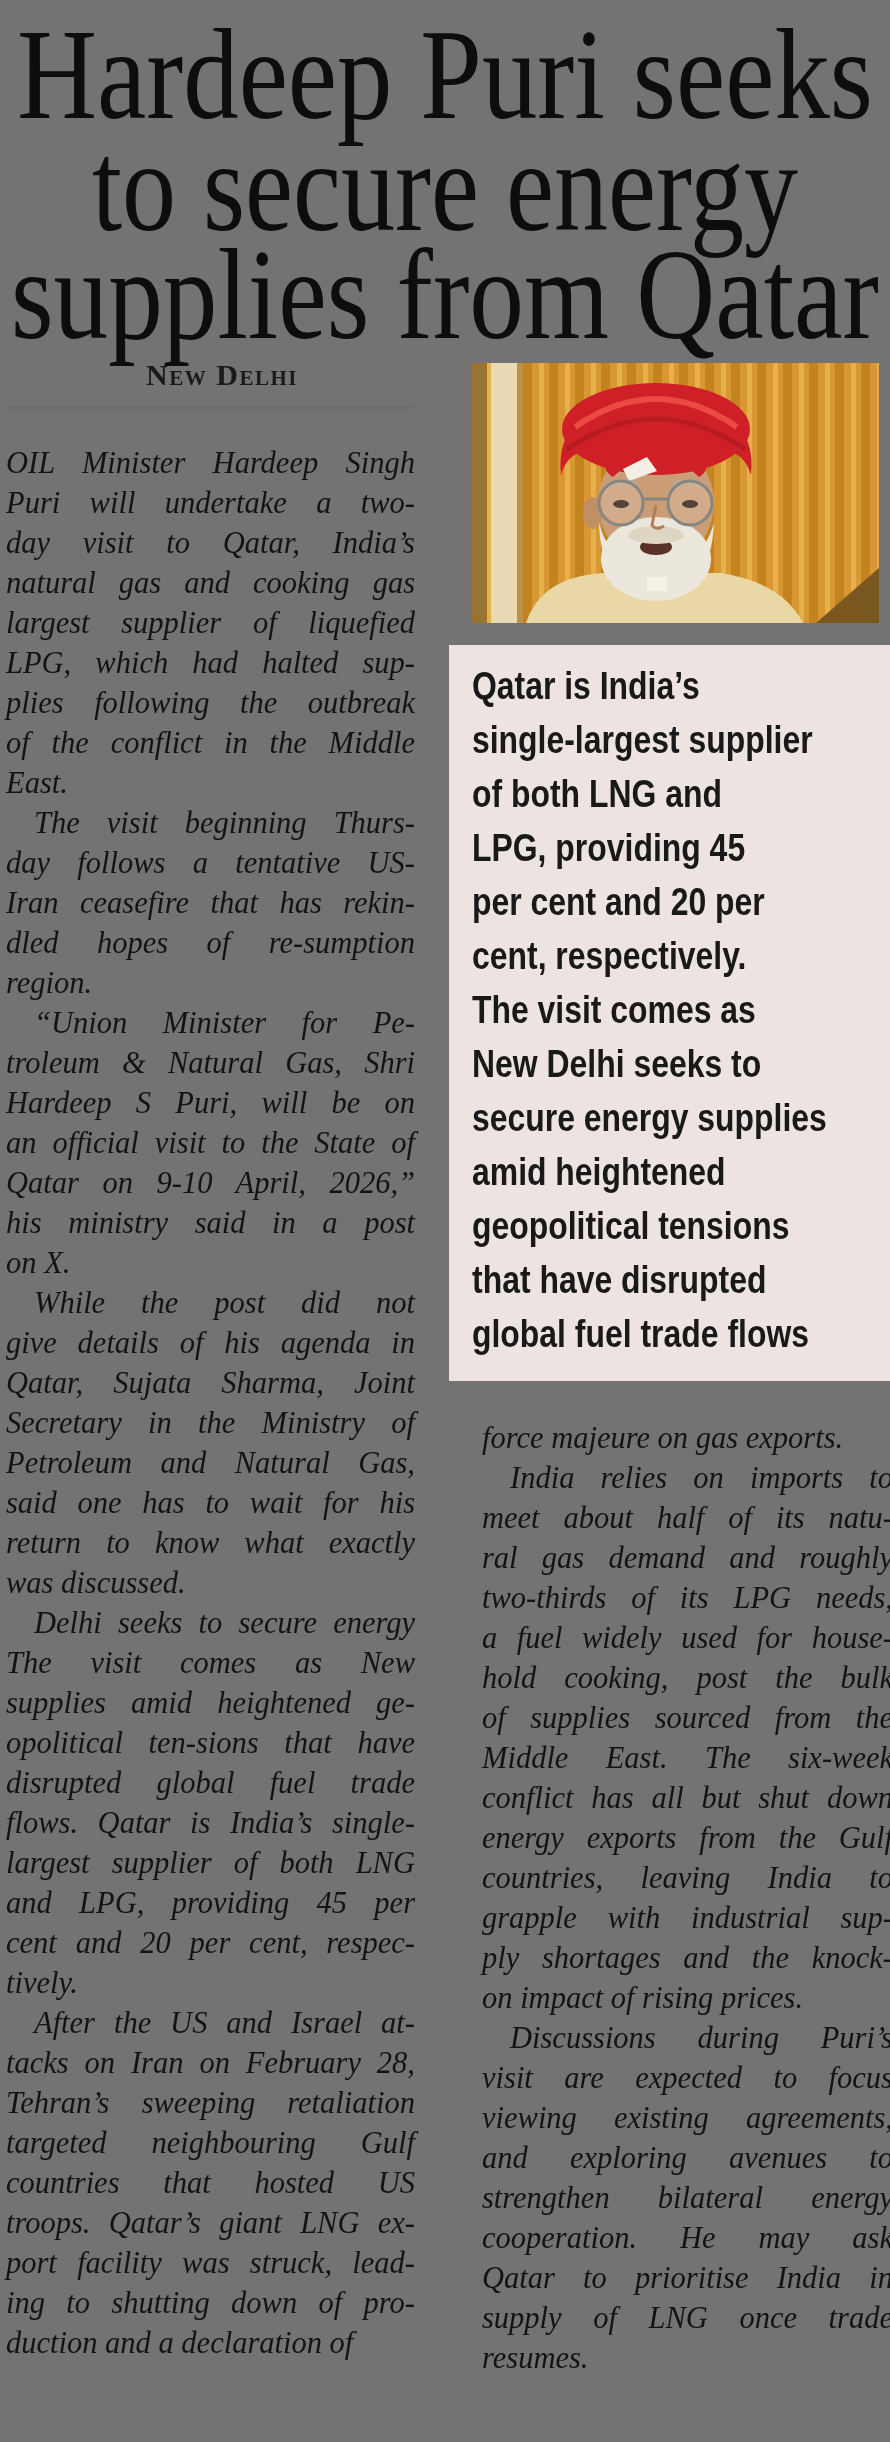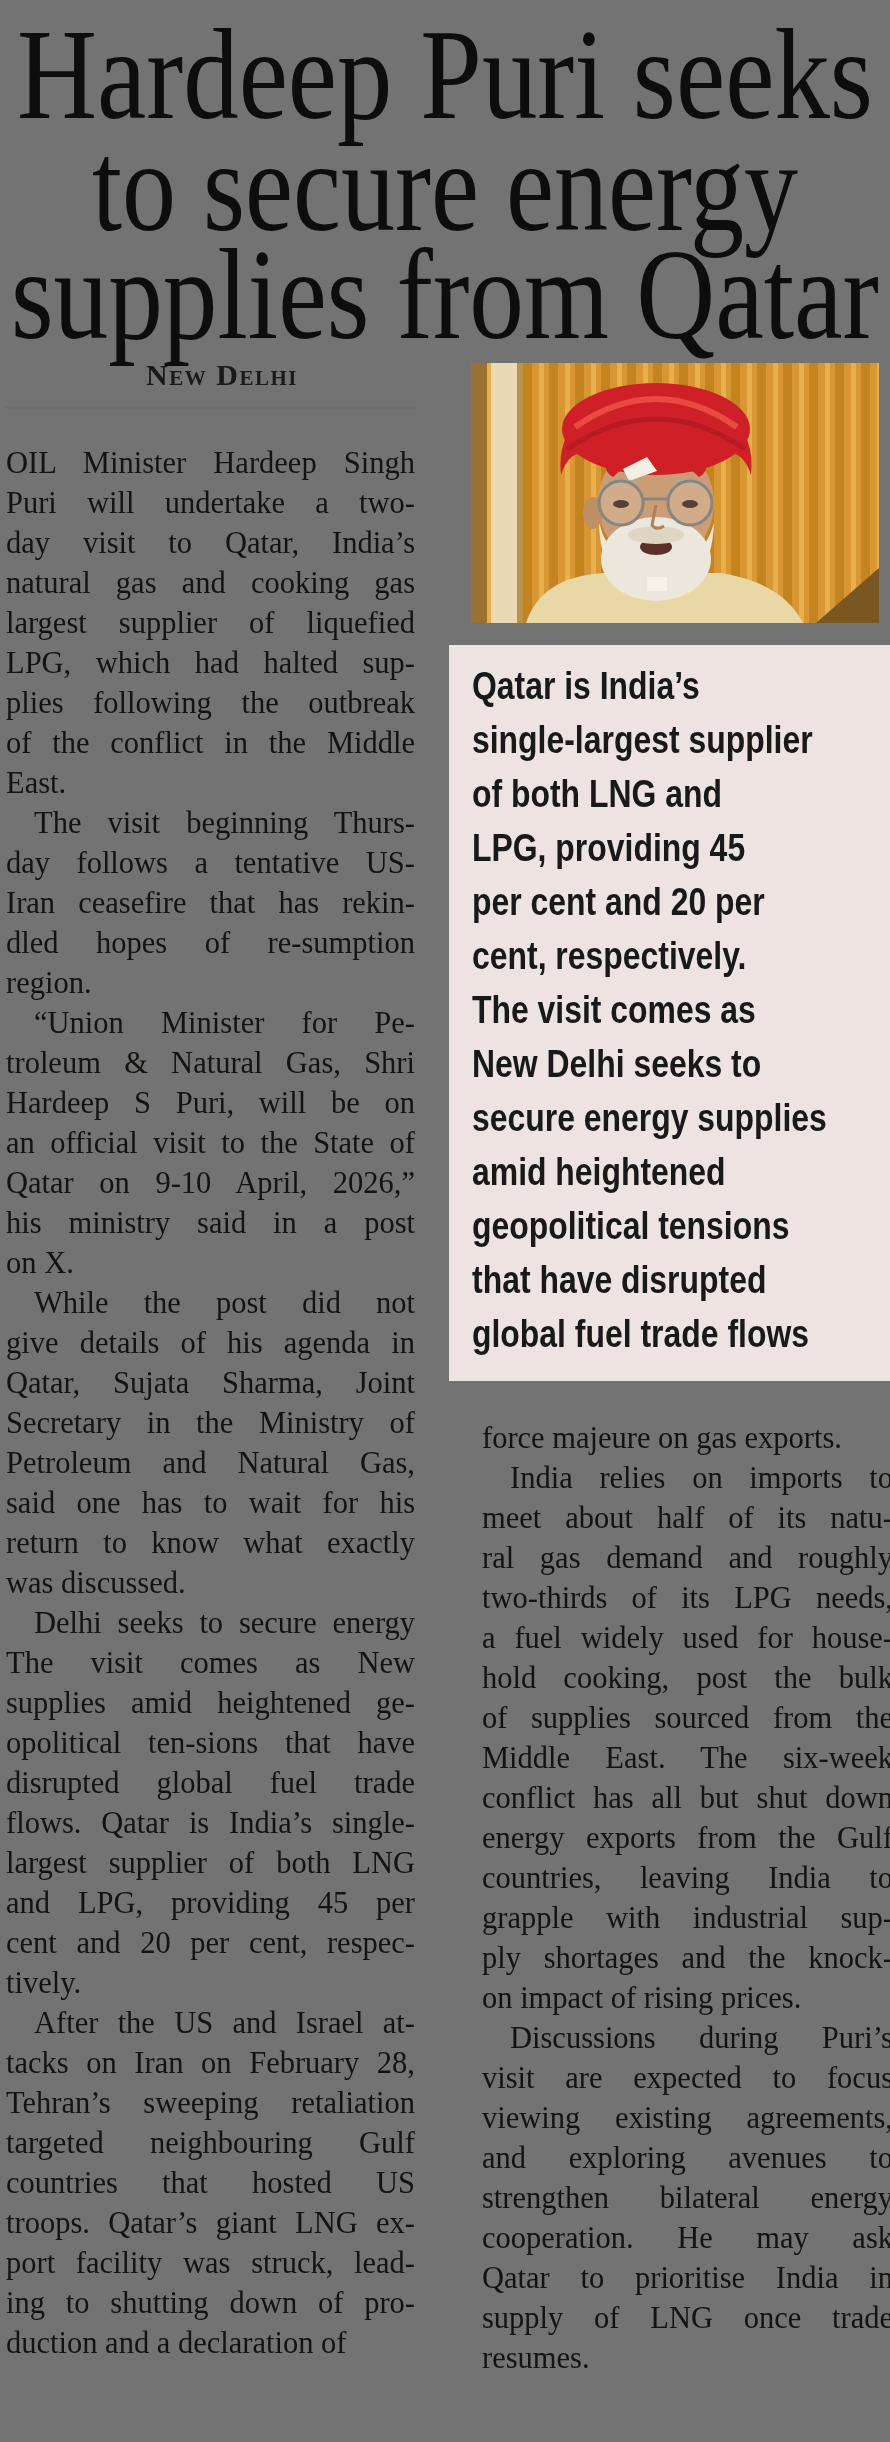--- a/index.html
+++ b/index.html
@@ -12,21 +12,21 @@
 
   
   #dateline{position:absolute;left:0;top:358px;width:416px;text-align:center;
             font-variant:small-caps;font-weight:600;font-size:30px;letter-spacing:1.5px;color:#1a1a1a;margin-left:14px;}
   #dateline-rule{position:absolute;left:5px;top:406px;width:410px;height:3px;background:var(--rule-gray,#6e6e6e);}
 
   
   .col{position:absolute;font-size:30.5px;}
   #left-column{left:6px;top:443px;width:409px;}
   #right-column{left:470px;top:1418px;width:411px;margin-left:12px;}
-  .para{margin:0;}
+  .para{margin:0;font-style:italic;}
   .bline{height:40px;line-height:40px;text-align:justify;text-align-last:justify;
          -moz-text-align-last:justify;overflow:visible;white-space:normal;}
   .bline.last{text-align-last:left;-moz-text-align-last:left;}
   .para.indent .bline:first-child{text-indent:28px;}
 
   
   #photo{position:absolute;left:471px;top:363px;width:408px;height:260px;}
 
   
   #pull-quote{position:absolute;left:449px;top:645px;width:406px;height:736px;display:flex;}

